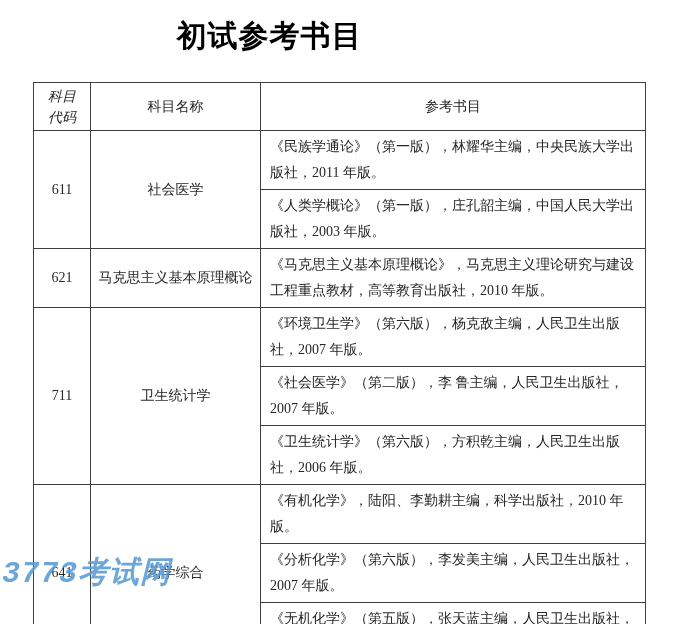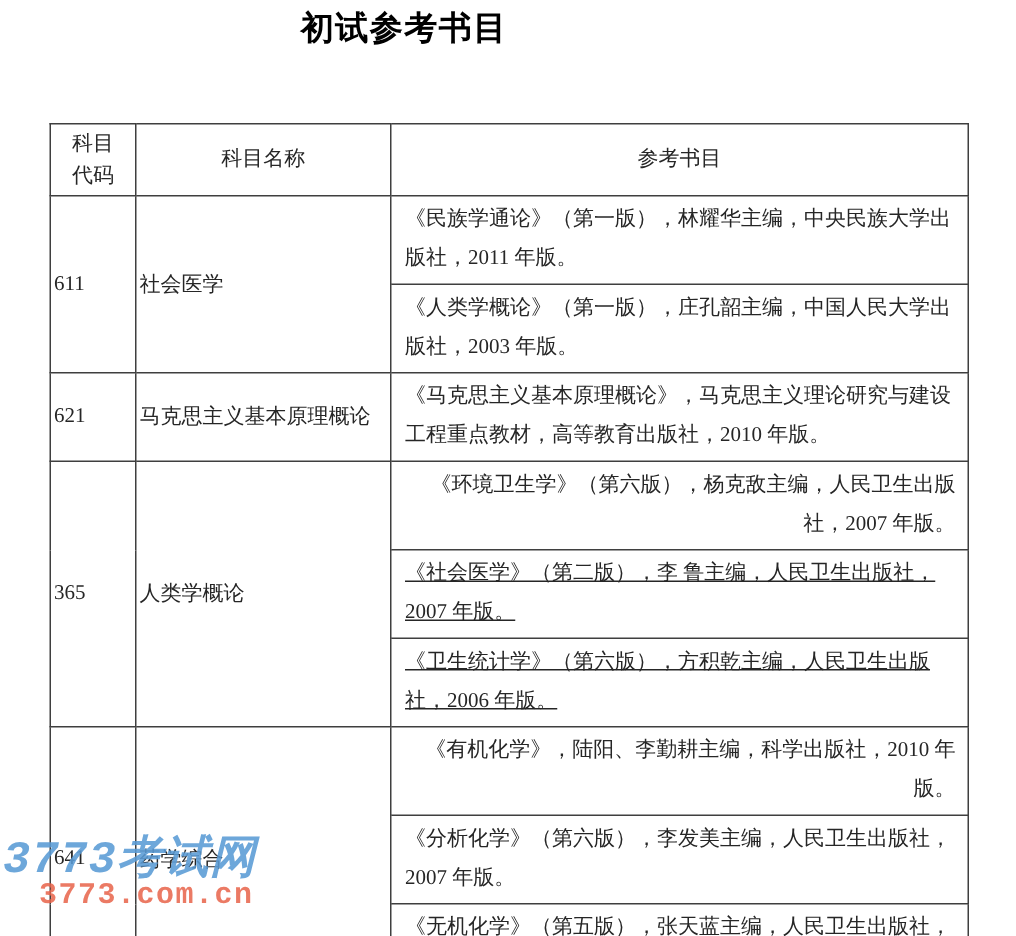--- a/index.html
+++ b/index.html
@@ -7,22 +7,22 @@
   body {
     width: 677px; height: 624px;
     background: #ffffff;
     font-family: "Liberation Serif", "DejaVu Serif", serif;
     position: relative;
     overflow: hidden;
   }
   .page-title {
     width: 539px;
     text-align: center;
-    padding-top: 4px;
-    font-size: 22px;
+    padding-top: 16px;
+    font-size: 30px;
     font-weight: bold;
     color: #000000;
     letter-spacing: 1px;
   }
   table.ref-table {
     position: absolute;
     left: 33px; top: 82px;
     width: 612px;
     border-collapse: collapse;
     table-layout: fixed;
@@ -37,35 +37,35 @@
     vertical-align: middle;
   }
   .ref-table th {
     font-weight: normal;
     text-align: center;
     height: 48px;
     line-height: 21px;
     padding: 0;
   }
   .ref-table th span { display: inline; }
-  .ref-table th.th-code span { display: block; }
+  .ref-table th.th-code span { display: block; font-style: italic; }
   td.code-cell, td.name-cell {
-    text-align: left;
+    text-align: center;
     padding: 16px 2px;
   }
   td.book-cell {
     padding: 3px 8px 3px 9px;
     line-height: 26px;
     text-align: left;
     margin-left: 19px;
   }
   tr.h57 td.book-cell { height: 57px; }
   tr.h53 td.book-cell { height: 53px; }
-  tr.h54 td.book-cell { height: 54px; text-align: right; }
-  tr.h55 td.book-cell { height: 55px; text-decoration: underline; }
+  tr.h54 td.book-cell { height: 54px; }
+  tr.h55 td.book-cell { height: 55px; }
   tr.h50 td.book-cell { height: 50px; }
   .watermark {
     position: absolute;
     left: 2px; top: 558px;
     pointer-events: none;
     font-family: Liberation Mono, monospace;
     text-align: center;
   }
   .wm-line1 {
     font-size: 30px;
@@ -115,22 +115,22 @@
     </tr>
     <tr class="h53">
       <td class="book-cell">《人类学概论》（第一版），庄孔韶主编，中国人民大学出版社，2003 年版。</td>
     </tr>
     <tr class="h57">
       <td class="code-cell">621</td>
       <td class="name-cell">马克思主义基本原理概论</td>
       <td class="book-cell">《马克思主义基本原理概论》，马克思主义理论研究与建设工程重点教材，高等教育出版社，2010 年版。</td>
     </tr>
     <tr class="h54">
-      <td class="code-cell" rowspan="3">365</td>
-      <td class="name-cell" rowspan="3">人类学概论</td>
+      <td class="code-cell" rowspan="3">711</td>
+      <td class="name-cell" rowspan="3">卫生统计学</td>
       <td class="book-cell">《环境卫生学》（第六版），杨克敌主编，人民卫生出版社，2007 年版。</td>
     </tr>
     <tr class="h55">
       <td class="book-cell">《社会医学》（第二版），李 鲁主编，人民卫生出版社，2007 年版。</td>
     </tr>
     <tr class="h55">
       <td class="book-cell">《卫生统计学》（第六版），方积乾主编，人民卫生出版社，2006 年版。</td>
     </tr>
     <tr class="h54">
       <td class="code-cell" rowspan="3">641</td>
@@ -141,14 +141,13 @@
       <td class="book-cell">《分析化学》（第六版），李发美主编，人民卫生出版社，2007 年版。</td>
     </tr>
     <tr class="h50">
       <td class="book-cell">《无机化学》（第五版），张天蓝主编，人民卫生出版社，2011 年版。</td>
     </tr>
   </tbody>
 </table>
 
 <div class="watermark">
   <div class="wm-line1">3773考试网</div>
-  <div class="wm-line2">3773.com.cn</div>
 </div>
 
 </body></html>

